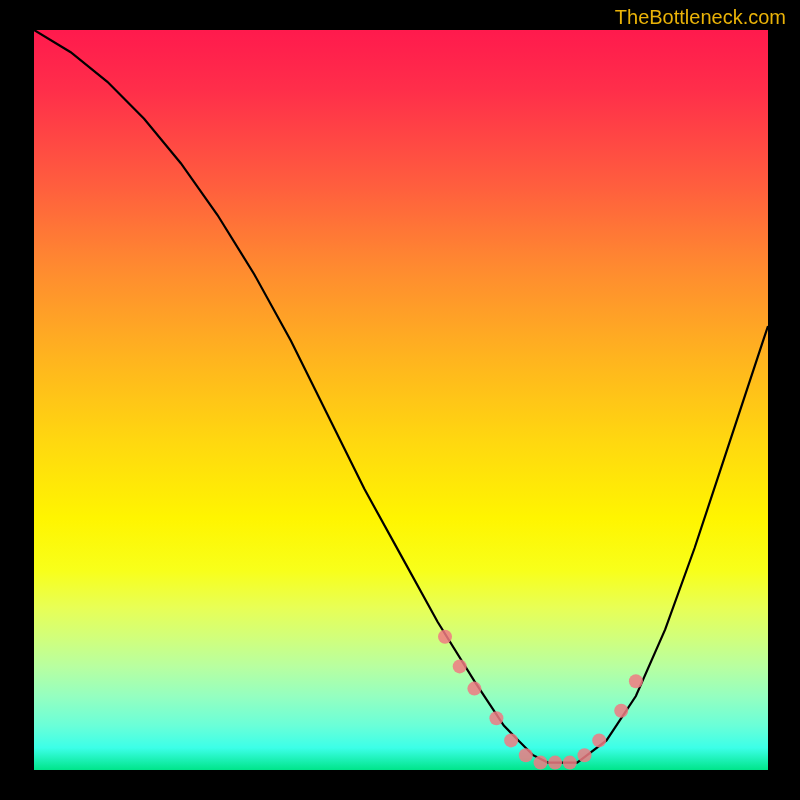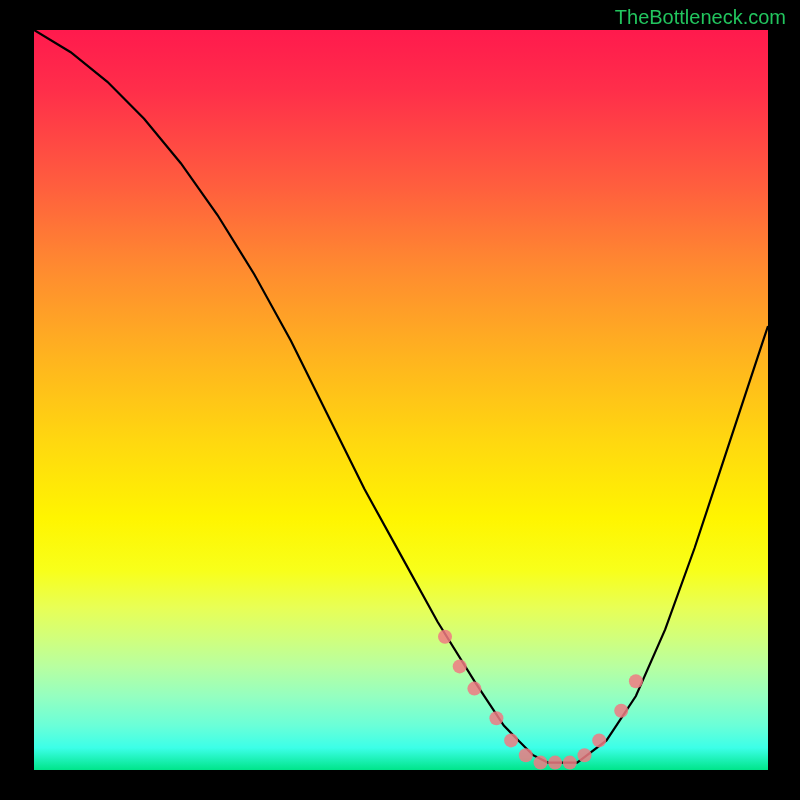--- a/index.html
+++ b/index.html
@@ -7,21 +7,21 @@
     width: 800px;
     height: 800px;
     background: #000;
     position: relative;
     font-family: Arial, sans-serif;
   }
   .watermark {
     position: absolute;
     top: 6px;
     right: 14px;
-    color: #22c55e;
+    color: #eab308;
     font-size: 20px;
     font-weight: 500;
     z-index: 10;
   }
   .plot-area {
     position: absolute;
     left: 34px;
     top: 30px;
     width: 734px;
     height: 740px;

